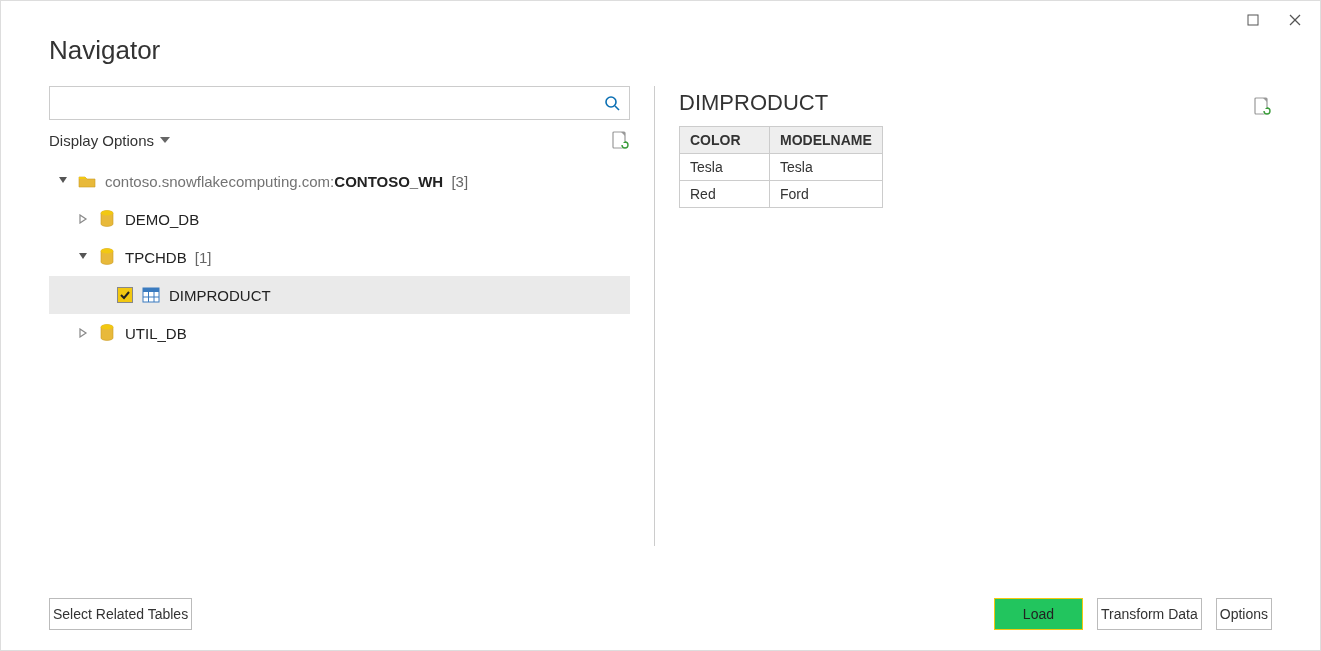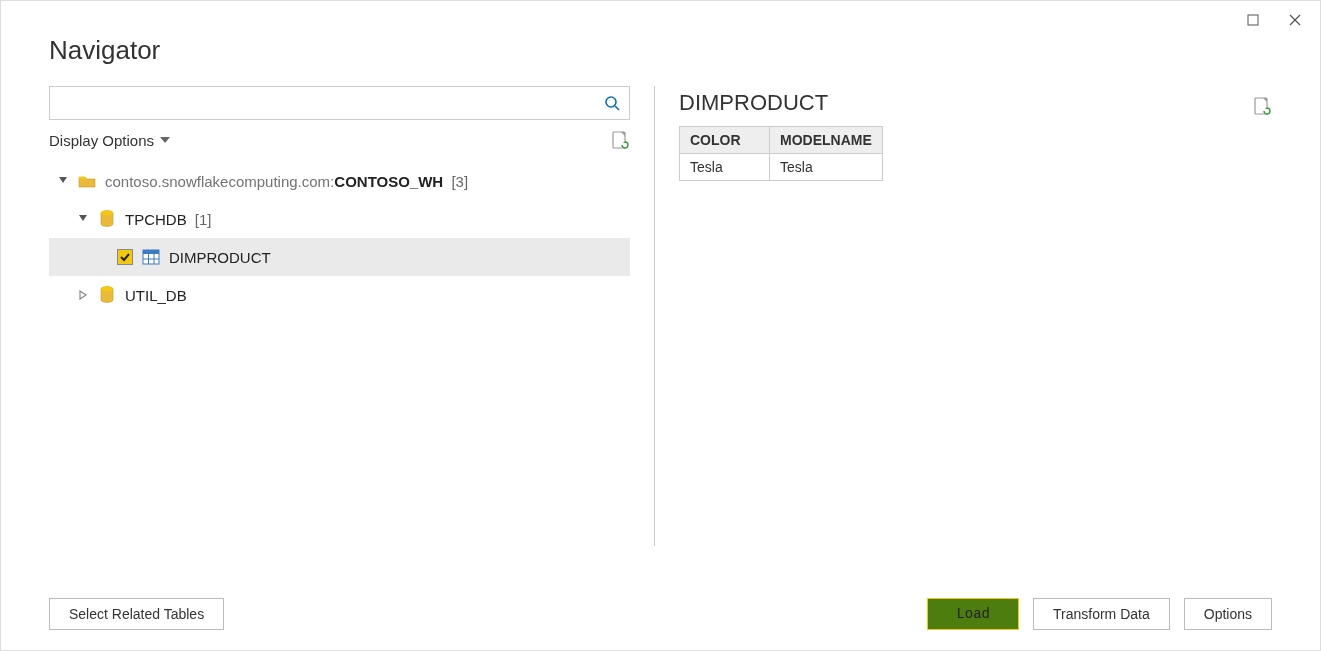--- a/index.html
+++ b/index.html
@@ -150,32 +150,31 @@
     position:absolute;
     left:0; right:0; bottom:0;
     padding: 16px 48px 20px 48px;
     display:flex;
     justify-content: space-between;
     align-items:center;
   }
   .btn {
     border: 1px solid #bbb;
     background: #fff;
-    padding: 7px 19px;
+    padding: 7px 3px;
     font-size: 14px;
     color: #333;
     cursor: pointer;
     font-family: inherit;
   }
   .btn.primary {
-    background: #4d7c0f;
+    background: #22c55e;
     border-color: #F2C811;
     color: #222;
     padding: 7px 28px;
-    font-family: Liberation Mono, monospace;
   }
   .right-buttons { display:flex; gap:14px; }
   .doc-refresh {
     display:inline-flex; width:18px; height:20px;
   }
 </style>
 </head>
 <body>
 
 <div class="dialog">
@@ -244,20 +243,36 @@
                 <path d="M1 3 h6 l2 2 h8 v8 h-16 z" fill="#E8B93A" stroke="#C99A24" stroke-width="0.6"></path>
                 <path d="M1 3 h6 l2 2 h-8 z" fill="#F2C811"></path>
               </svg>
           </span>
           <span>
             <span class="light">contoso.snowflakecomputing.com:</span><span class="bold">CONTOSO_WH</span>
             <span class="count">[3]</span>
           </span>
         </div>
 
+        <div class="tree-row">
+          <span class="spacer" style="width:26px"></span>
+          <span class="toggle">
+            <svg width="10" height="10" viewBox="0 0 10 10">
+                <polygon points="2,1 8,5 2,9" fill="none" stroke="#888" stroke-width="1.2"></polygon>
+              </svg>
+          </span>
+          <span class="icon-db">
+            <svg width="16" height="18" viewBox="0 0 16 18">
+                <ellipse cx="8" cy="3" rx="6" ry="2.4" fill="#F2C811" stroke="#C99A24" stroke-width="0.6"></ellipse>
+                <path d="M2 3 v11 a6 2.4 0 0 0 12 0 v-11" fill="#E8B93A" stroke="#C99A24" stroke-width="0.6"></path>
+                <ellipse cx="8" cy="3" rx="6" ry="2.4" fill="#F2C811"></ellipse>
+              </svg>
+          </span>
+          <span>DEMO_DB</span>
+        </div>
 
         <div class="tree-row">
           <span class="spacer" style="width:26px"></span>
           <span class="toggle">
             <svg width="10" height="10" viewBox="0 0 10 10">
                 <polygon points="1,1 9,1 5,7" fill="#555"></polygon>
               </svg>
           </span>
           <span class="icon-db">
             <svg width="16" height="18" viewBox="0 0 16 18">
@@ -332,20 +347,24 @@
           <tr>
             <th>COLOR</th>
             <th>MODELNAME</th>
           </tr>
         </thead>
         <tbody>
           <tr>
             <td>Tesla</td>
             <td>Tesla</td>
           </tr>
+          <tr>
+            <td>Red</td>
+            <td>Ford</td>
+          </tr>
         </tbody>
       </table>
     </div>
   </div>
 
   <div class="footer">
     <button class="btn">Select Related Tables</button>
     <div class="right-buttons">
       <button class="btn primary">Load</button>
       <button class="btn">Transform Data</button>

